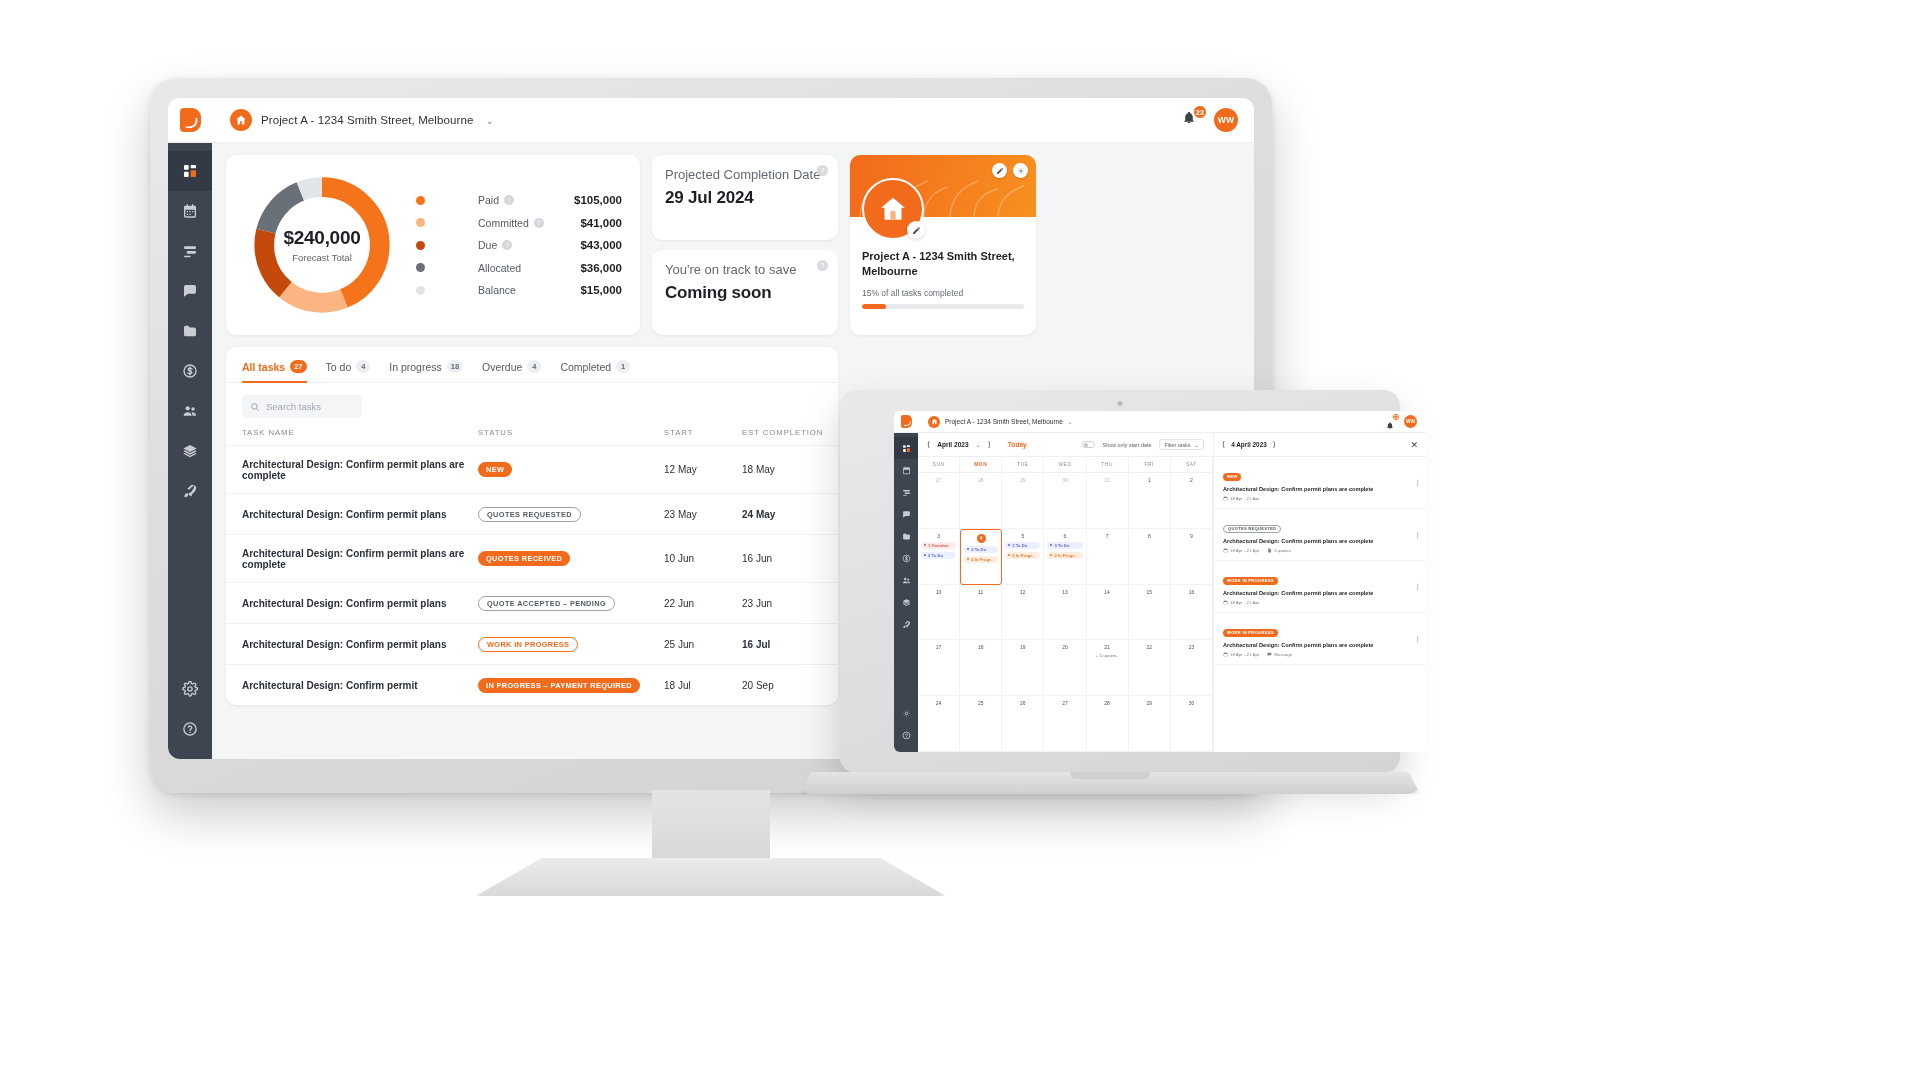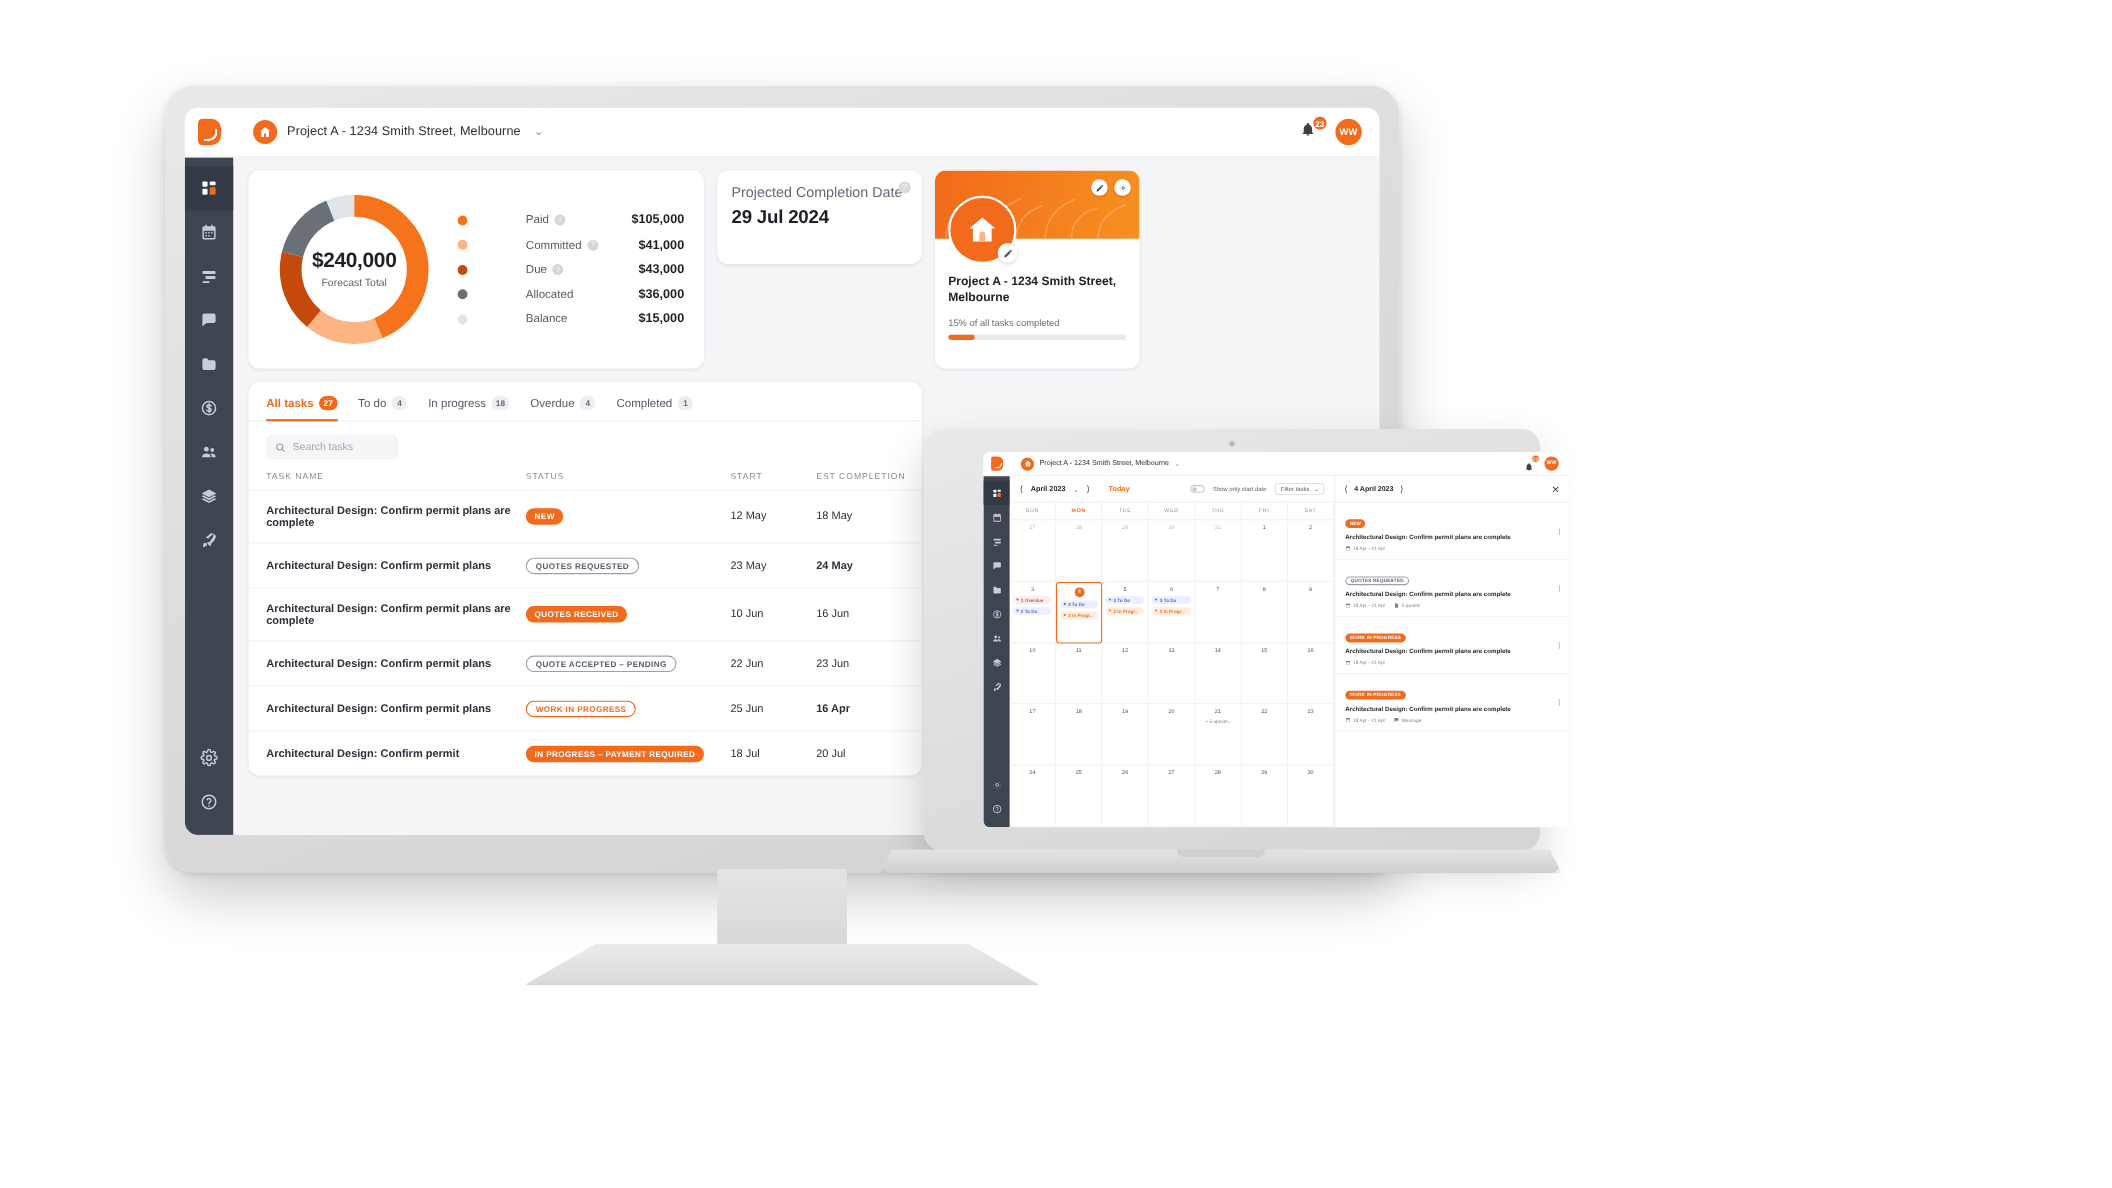--- a/index.html
+++ b/index.html
@@ -455,20 +455,25 @@
                   <span class="legend-val">$15,000</span>
                 </div>
               </div>
             </div>
 
             <div class="mid-col">
               <div class="card mini-card">
                 <span class="card-help">?</span>
                 <div class="mini-label">Projected Completion Date</div>
                 <div class="mini-value">29 Jul 2024</div>
+              </div>
+              <div class="card mini-card">
+                <span class="card-help">?</span>
+                <div class="mini-label">You're on track to save</div>
+                <div class="mini-value">Coming soon</div>
               </div>
             </div>
 
             <div class="card project-card">
               <div class="project-hero">
                 <svg class="hero-deco" viewBox="0 0 186 62" fill="none" stroke="#fff" stroke-width="1.4">
                   <path d="M10 62c0-18 10-30 26-34M30 62c0-16 9-26 22-30M52 66c-2-20 8-34 26-40M74 62c0-16 10-26 24-30M100 64c0-20 12-32 28-38M124 62c0-15 10-25 24-28M148 64c0-18 11-28 26-33"></path>
                 </svg>
                 <div class="hero-tools">
                   <span class="hero-tool">
@@ -568,27 +573,27 @@
                 <tr>
                   <td class="task-name">Architectural Design: Confirm permit plans</td>
                   <td><span class="badge outline-grey">QUOTE ACCEPTED – PENDING</span></td>
                   <td>22 Jun</td>
                   <td>23 Jun</td>
                 </tr>
                 <tr>
                   <td class="task-name">Architectural Design: Confirm permit plans</td>
                   <td><span class="badge outline-orange">WORK IN PROGRESS</span></td>
                   <td>25 Jun</td>
-                  <td class="date-overdue">16 Apr</td>
+                  <td class="date-overdue">16 Jul</td>
                 </tr>
                 <tr>
                   <td class="task-name">Architectural Design: Confirm permit</td>
                   <td><span class="badge solid">IN PROGRESS – PAYMENT REQUIRED</span></td>
                   <td>18 Jul</td>
-                  <td>20 Jul</td>
+                  <td>20 Sep</td>
                 </tr>
               </tbody>
             </table>
           </div>
 
           <div class="messages-tab">
             <span>Messages</span>
           </div>
         </div>
 

